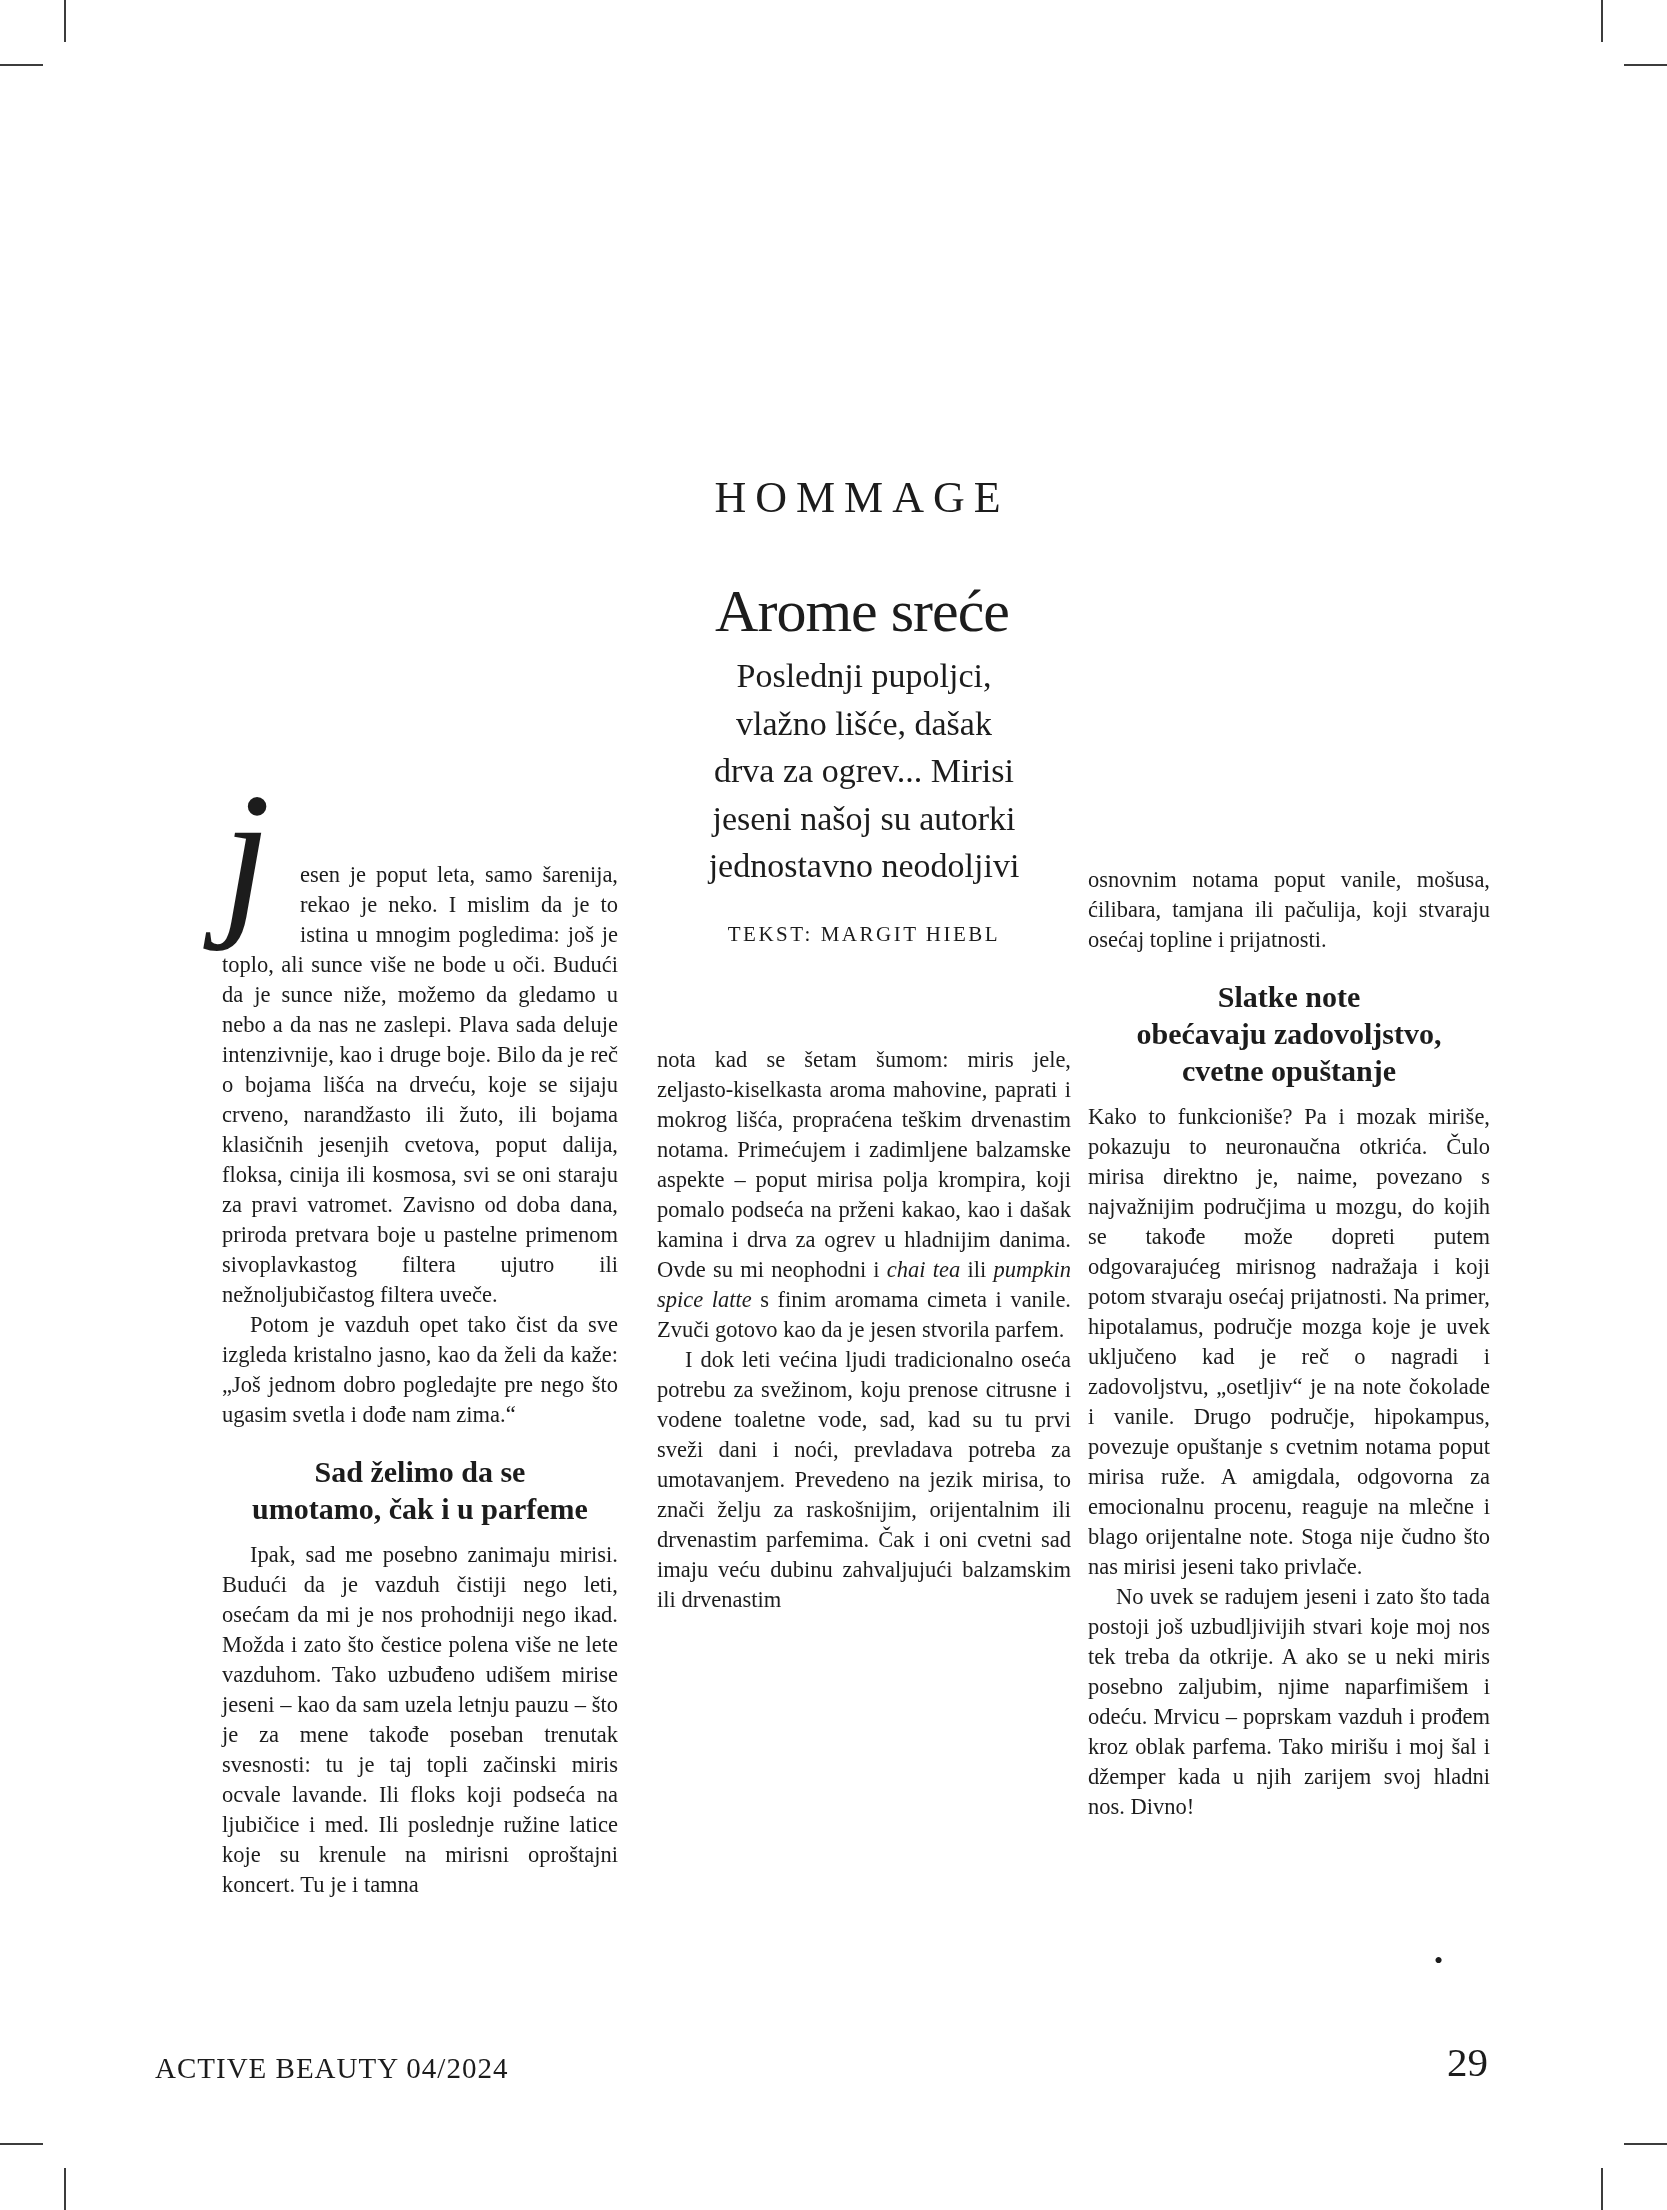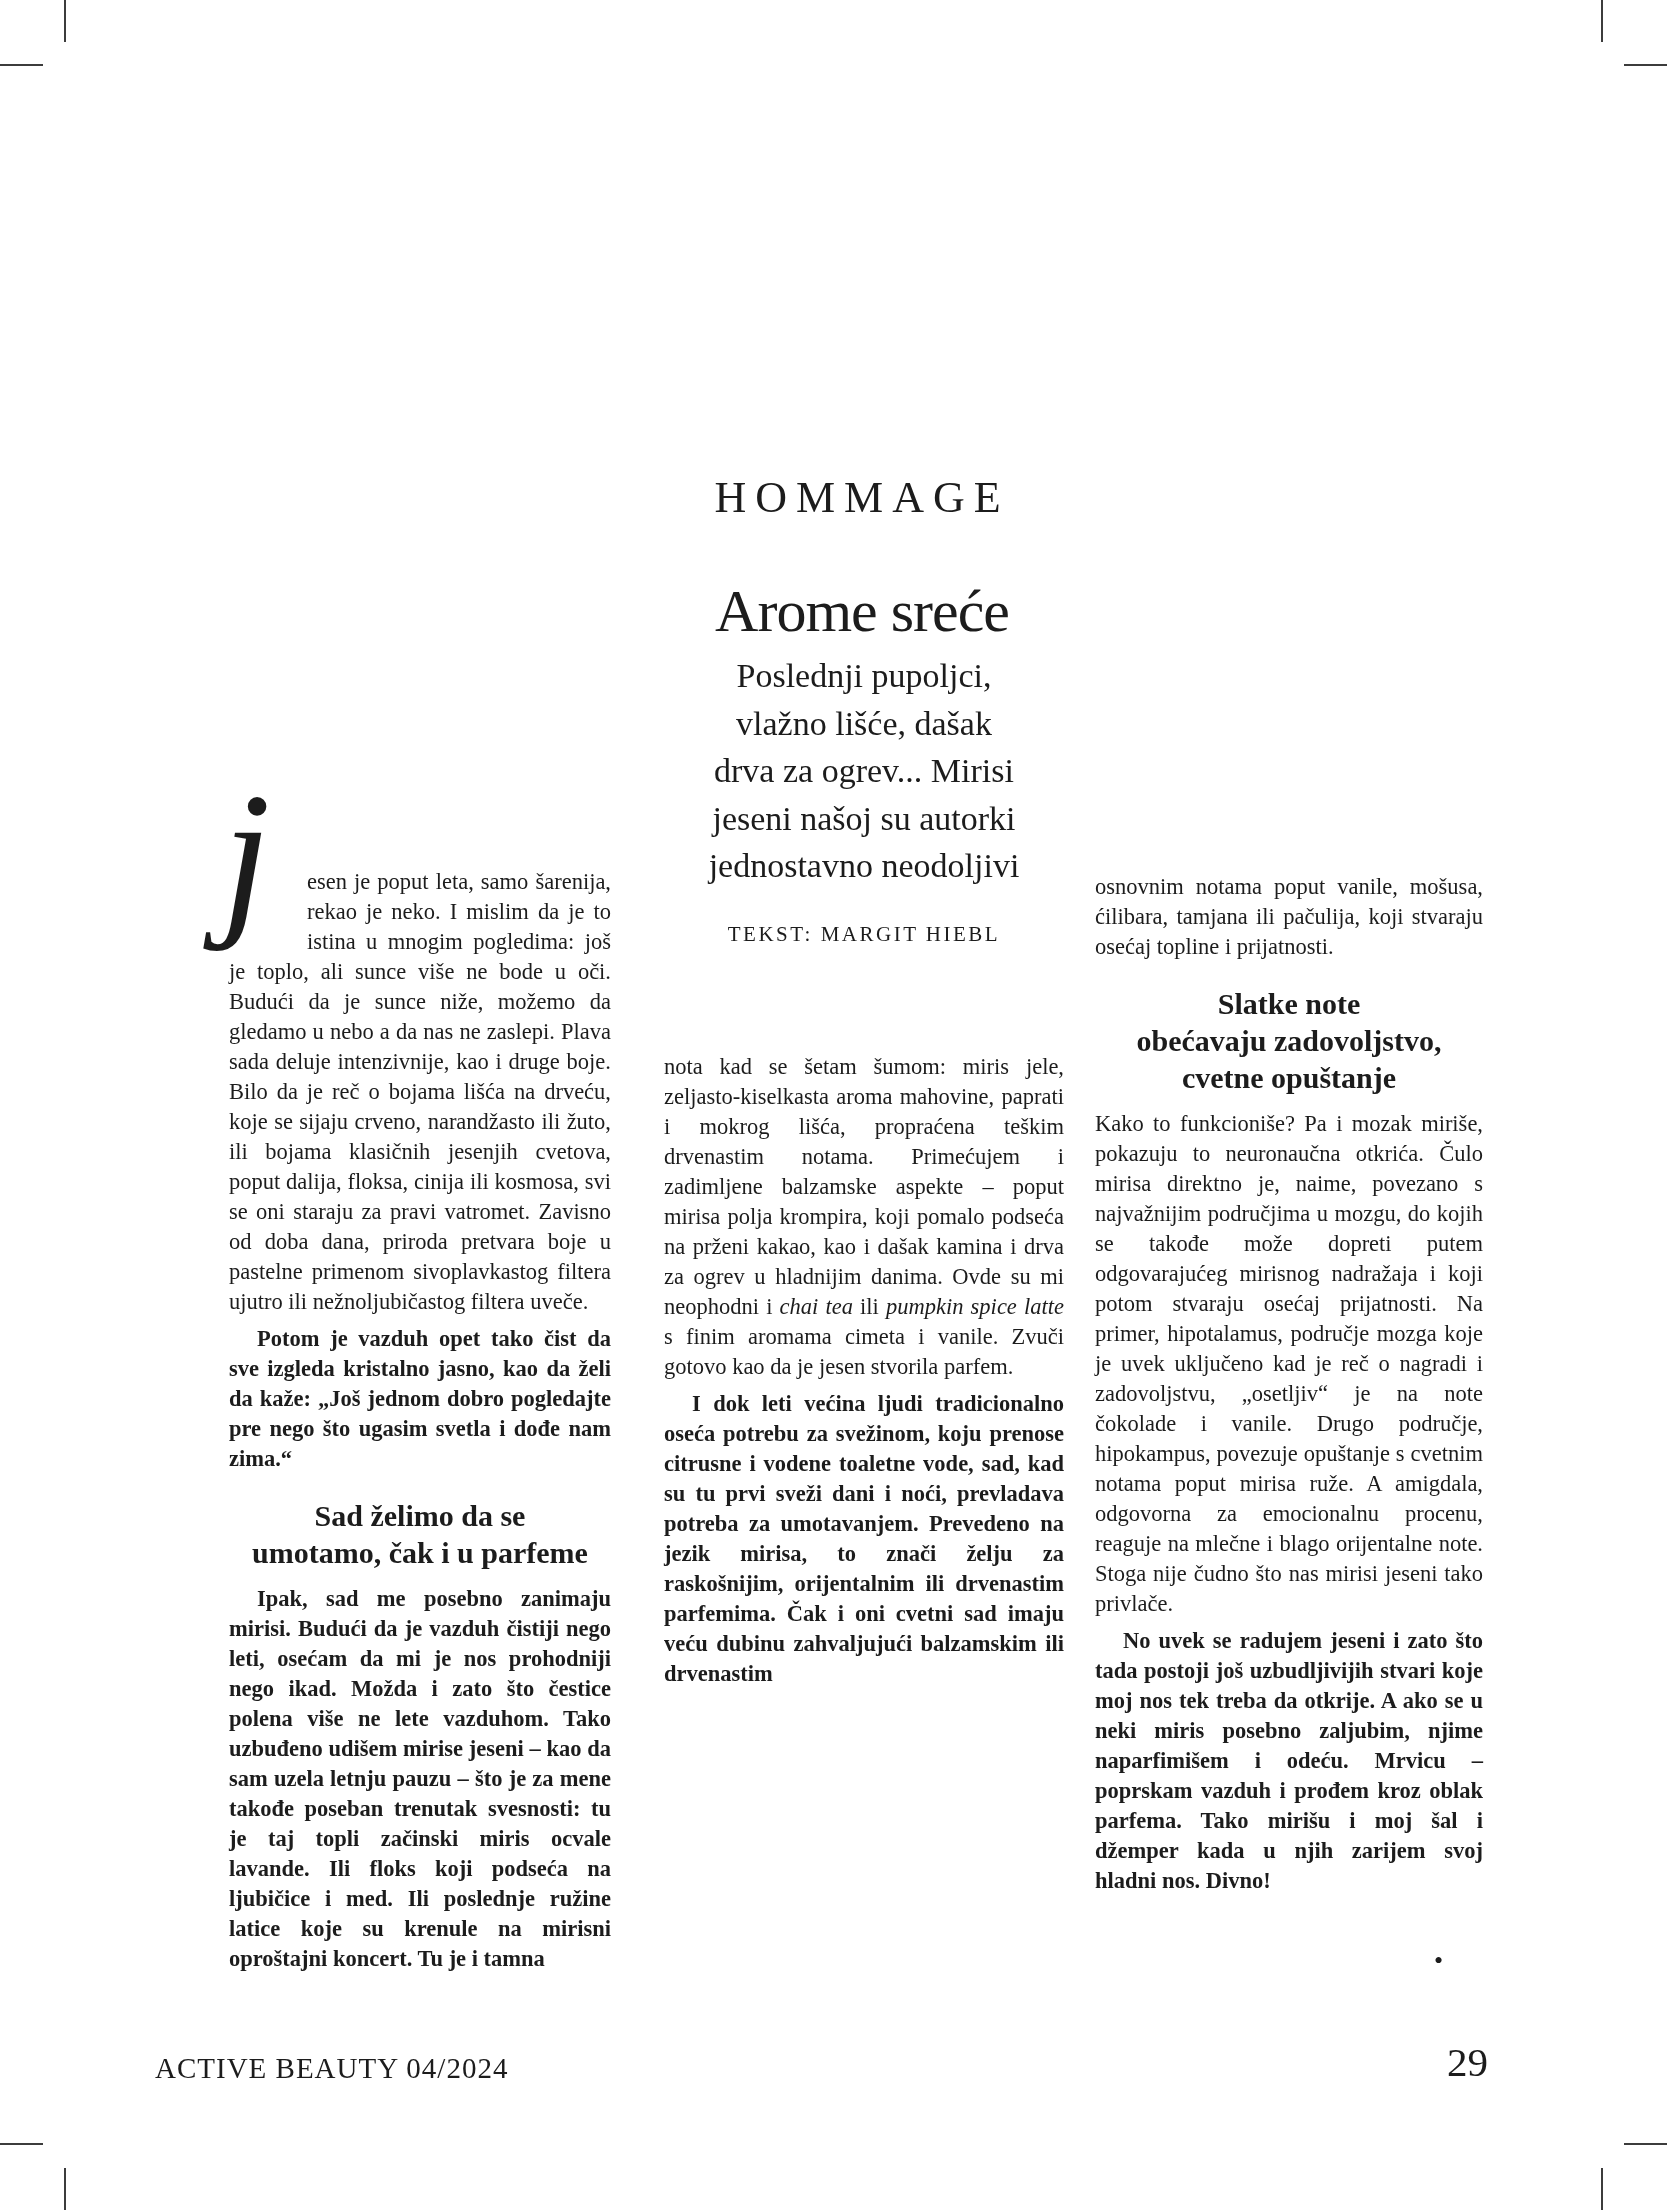--- a/index.html
+++ b/index.html
@@ -45,22 +45,22 @@
   }
 
   .col{
     position:absolute;
     font-size:22.5px;line-height:30px;
     text-align:justify;
   }
   #col1{left:222px;top:860px;width:396px;}
   #col2{left:657px;top:1045px;width:414px;}
   #col3{left:1088px;top:865px;width:402px;}
-  .col p{margin:7px;}
-  .col p.indent{text-indent:28px;font-weight:bold;}
+  .col p{margin:0;}
+  .col p.indent{text-indent:28px;}
   .col em{font-style:italic;}
   .subhead{
     font-size:30px;line-height:37px;text-align:center;
     white-space:pre-line;margin:23px 0 13px 0;font-weight:700;
     text-indent:0;
   }
   .dropcap-spacer{float:left;width:78px;height:90px;}
   .drop-cap{
     position:absolute;left:222px;top:768px;
     font-size:175px;line-height:1;font-style:italic;font-weight:400;

